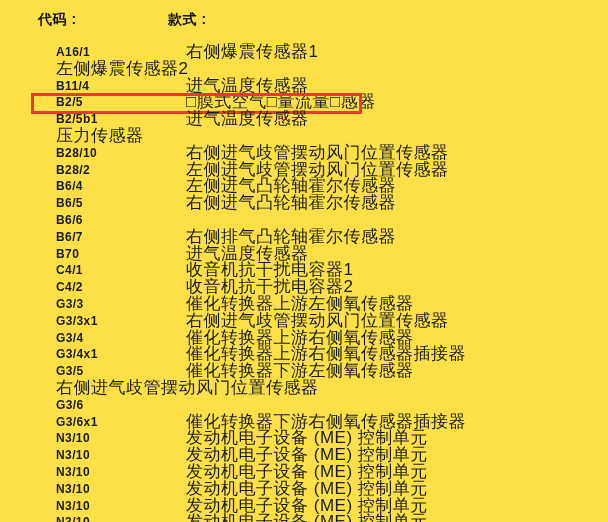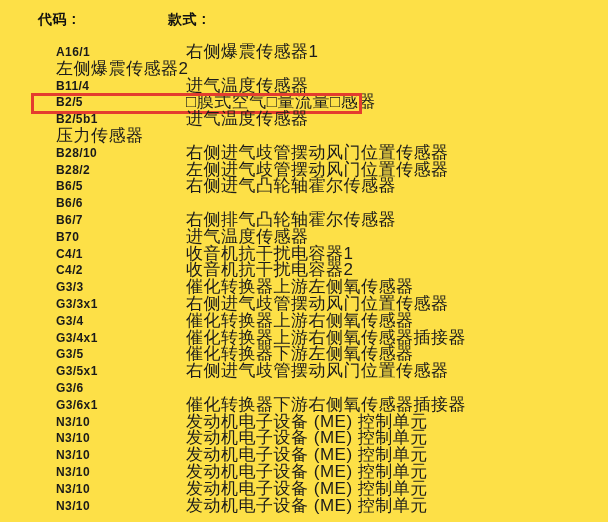--- a/index.html
+++ b/index.html
@@ -119,20 +119,24 @@
       <div class="row">
         <span class="code">B28/10</span>
         <span class="desc">右侧进气歧管摆动风门位置传感器</span>
       </div>
 
       <div class="row">
         <span class="code">B28/2</span>
         <span class="desc">左侧进气歧管摆动风门位置传感器</span>
       </div>
 
+      <div class="row">
+        <span class="code">B6/4</span>
+        <span class="desc">左侧进气凸轮轴霍尔传感器</span>
+      </div>
 
       <div class="row">
         <span class="code">B6/5</span>
         <span class="desc">右侧进气凸轮轴霍尔传感器</span>
       </div>
 
       <div class="row">
         <span class="code">B6/6</span>
       </div>
 
@@ -175,21 +179,20 @@
         <span class="code">G3/4x1</span>
         <span class="desc">催化转换器上游右侧氧传感器插接器</span>
       </div>
 
       <div class="row">
         <span class="code">G3/5</span>
         <span class="desc">催化转换器下游左侧氧传感器</span>
       </div>
 
       <div class="row">
-        <span class="code">G3/5x1</span>
         <span class="desc">右侧进气歧管摆动风门位置传感器</span>
       </div>
 
       <div class="row">
         <span class="code">G3/6</span>
       </div>
 
       <div class="row">
         <span class="code">G3/6x1</span>
         <span class="desc">催化转换器下游右侧氧传感器插接器</span>

